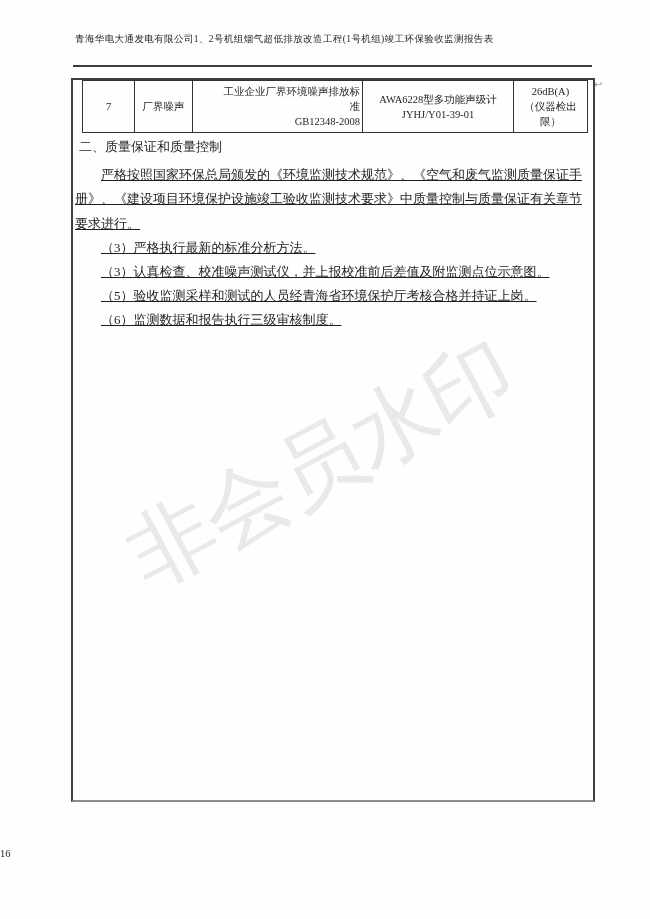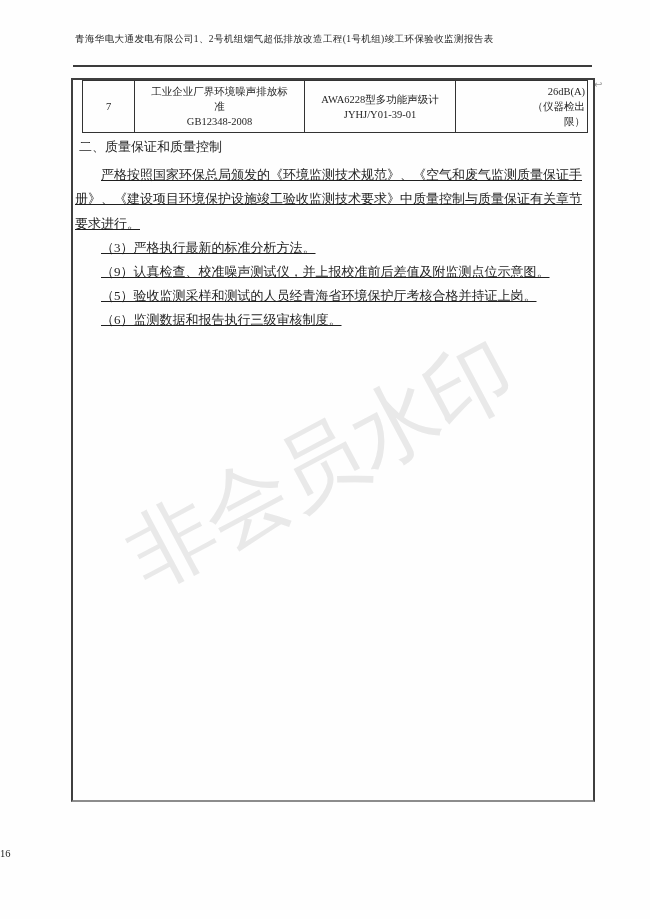--- a/index.html
+++ b/index.html
@@ -36,22 +36,22 @@
     position:absolute; left:82px; top:80px; width:506px; height:53px;
     box-sizing:border-box; display:flex;
     border:1.5px solid #333;
     font-size:10.5px; line-height:15px; text-align:center;
   }
   .cell {
     box-sizing:border-box; border-right:1.5px solid #333;
     display:flex; flex-direction:column; justify-content:center;
     padding:1px 2px; overflow:hidden;
   }
-  .cell:last-child { border-right:none;text-align:right; }
-  .c1 { width:52px; } .c2 { width:58px; } .c3 { width:170px; }
+  .cell:last-child { border-right:none; }
+  .c1 { width:52px; } .c2 { width:58px; } .c3 { width:170px;text-align:right; }
   .c4 { width:151px; } .c5 { flex:1; }
 
   .qa-block {
     position:absolute; left:75px; top:131px; width:517px;
     font-size:13px; line-height:24.2px;
   }
   .qa-heading { margin:4px; }
   .qa-para { margin:0; text-indent:2em;text-decoration:underline; }
 
   .anchor-mark {
@@ -77,41 +77,44 @@
     <div class="header-rule"></div>
 
     <span class="anchor-mark">↩</span>
 
     <div class="outer-box"></div>
 
     <div class="inner-table">
       <div class="cell c1">
         <div>7</div>
       </div>
+      <div class="cell c2">
+        <div>厂界噪声</div>
+      </div>
       <div class="cell c3">
         <div>工业企业厂界环境噪声排放标</div>
         <div>准</div>
         <div>GB12348-2008</div>
       </div>
       <div class="cell c4">
         <div>AWA6228型多功能声级计</div>
         <div>JYHJ/Y01-39-01</div>
       </div>
       <div class="cell c5">
         <div>26dB(A)</div>
         <div>（仪器检出</div>
         <div>限）</div>
       </div>
     </div>
 
     <div class="qa-block">
       <p class="qa-heading">二、质量保证和质量控制</p>
       <p class="qa-para">严格按照国家环保总局颁发的《环境监测技术规范》、《空气和废气监测质量保证手册》、《建设项目环境保护设施竣工验收监测技术要求》中质量控制与质量保证有关章节要求进行。</p>
       <p class="qa-para">（3）严格执行最新的标准分析方法。</p>
-      <p class="qa-para">（9）认真检查、校准噪声测试仪，并上报校准前后差值及附监测点位示意图。</p>
+      <p class="qa-para">（3）认真检查、校准噪声测试仪，并上报校准前后差值及附监测点位示意图。</p>
       <p class="qa-para">（5）验收监测采样和测试的人员经青海省环境保护厅考核合格并持证上岗。</p>
       <p class="qa-para">（6）监测数据和报告执行三级审核制度。</p>
     </div>
 
     <div class="page-number">16</div>
 
   </div>
 </div>
 
 </body></html>

